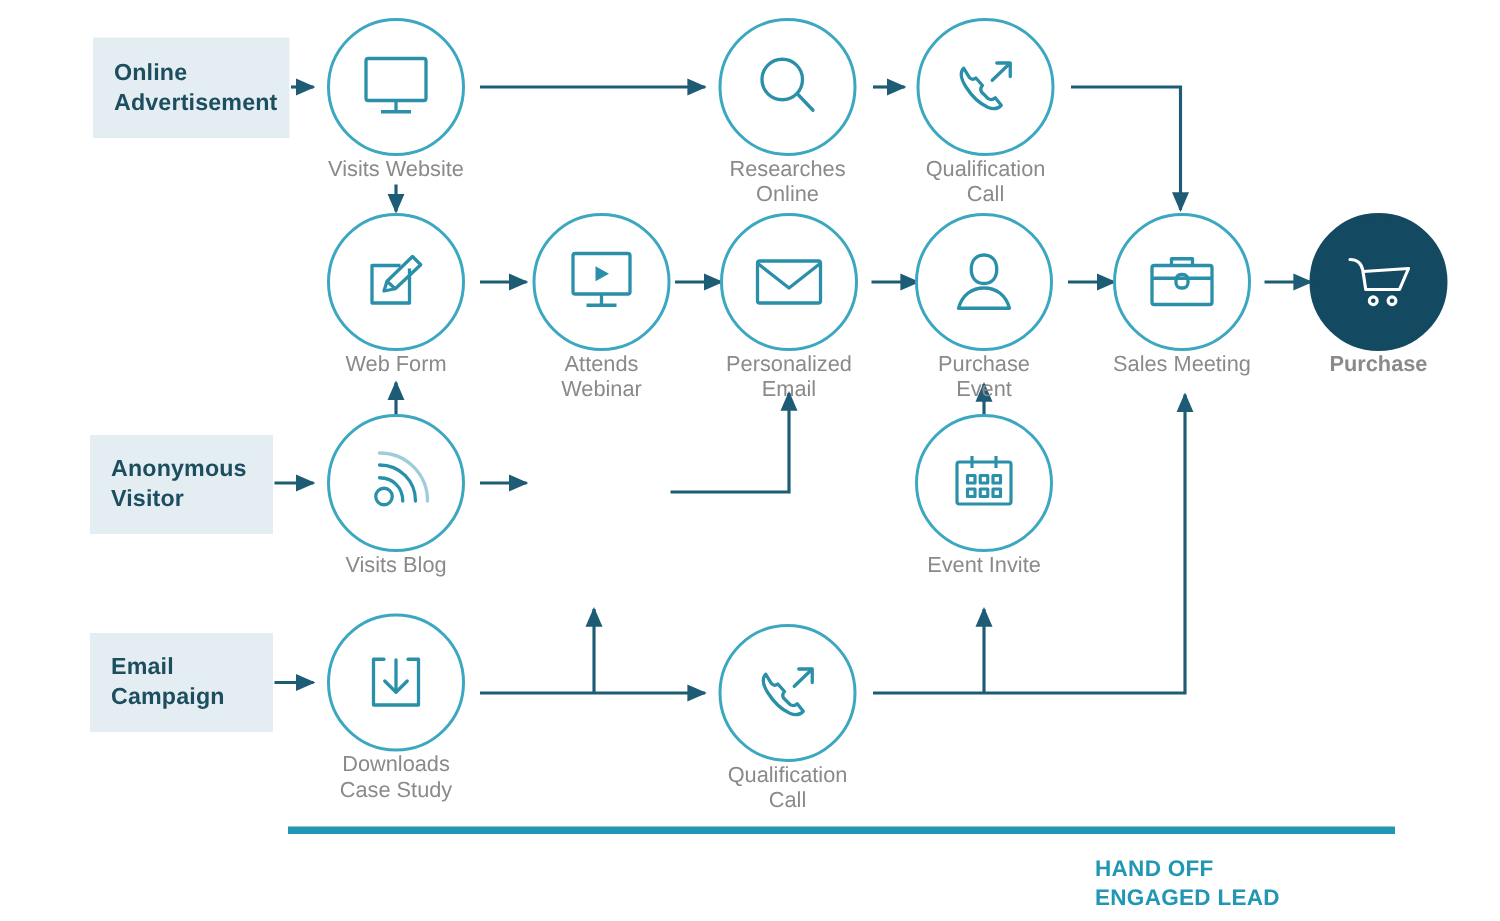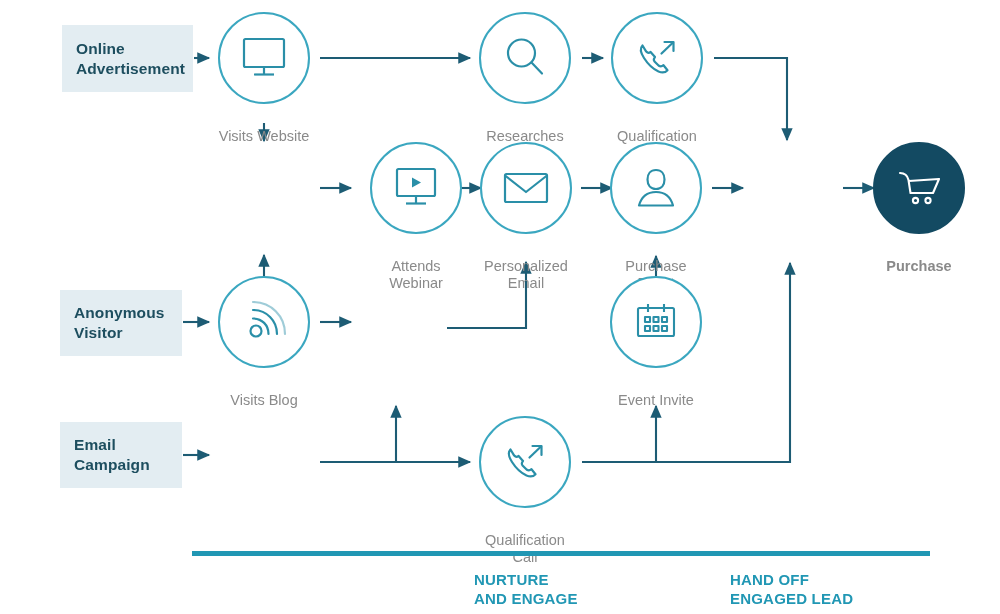--- a/index.html
+++ b/index.html
@@ -61,21 +61,21 @@
     align-items: center;
     justify-content: center;
     margin: 0 auto;
     background: #ffffff;
   }
   .node.filled .ring {
     background: #134a62;
     border-color: #134a62;
   }
   .node .caption {
-    margin-top: 24px;
+    margin-top: 1px;
     color: #8a8a8a;
     font-size: 14.5px;
     line-height: 17px;
     white-space: pre-line;
   }
   .node .ring svg { display: block; }
 
   
   #phase-bar {
     position: absolute;
@@ -180,22 +180,32 @@
     <div class="ring">
       <svg width="50" height="50" viewBox="0 0 50 50" fill="none" stroke="#2a8fa8" stroke-width="2.2" stroke-linecap="round" stroke-linejoin="round">
         <path d="M10.5,12.5 C8,15 8.5,19.5 12,25 C15.5,30.5 21,36 26.5,38.5 C30.5,40.2 33.5,39.5 35.5,37.2 L31.5,32.2 C30,33.5 28.5,33.8 26.8,32.8 L22.5,28.5 C21.4,26.9 21.8,25.3 23,24 L18.6,19 C17,20.2 15.5,20 14.2,18.6 z"></path>
         <line x1="29.5" y1="20.5" x2="41" y2="9.5"></line>
         <polyline points="32.5,9 41.5,9 41.5,18"></polyline>
       </svg>
     </div>
     <div class="caption">Qualification Call</div>
   </div>
 
-
-  <div class="node" style="left:369px; top:142px;">
+  <div class="node" style="left:217px; top:142px;">
+    <div class="ring">
+      <svg width="48" height="48" viewBox="0 0 48 48" fill="none" stroke="#2a8fa8" stroke-width="2.2" stroke-linejoin="round">
+        <polyline points="33,15 33,38 8,38 8,13 27,13"></polyline>
+        <path d="M16,30 L18,23.5 L35,7 L40.5,12.5 L23.5,28.5 z"></path>
+        <line x1="18" y1="23.5" x2="23.5" y2="28.5"></line>
+      </svg>
+    </div>
+    <div class="caption">Web Form</div>
+  </div>
+
+  <div class="node" style="left:354px; top:142px;">
     <div class="ring">
       <svg width="50" height="46" viewBox="0 0 50 46" fill="none" stroke="#2a8fa8" stroke-width="2.2">
         <rect x="6" y="4" width="38" height="27" rx="1.5"></rect>
         <polygon points="21,12.5 21,22.5 30,17.5" fill="#2a8fa8" stroke="none"></polygon>
         <line x1="25" y1="31" x2="25" y2="38"></line>
         <line x1="15" y1="38.5" x2="35" y2="38.5"></line>
       </svg>
     </div>
     <div class="caption">Attends Webinar</div>
   </div>
@@ -214,20 +224,31 @@
   <div class="node" style="left:609px; top:142px;">
     <div class="ring">
       <svg width="46" height="46" viewBox="0 0 46 46" fill="none" stroke="#2a8fa8" stroke-width="2.2" stroke-linejoin="round">
         <path d="M23,5 C17.5,5 14.5,9 14.5,14.5 C14.5,20 17.5,24 23,24 C28.5,24 31.5,20 31.5,14.5 C31.5,9 28.5,5 23,5 z"></path>
         <path d="M6,40.5 C8.5,31.5 15,27 23,27 C31,27 37.5,31.5 40,40.5 z"></path>
       </svg>
     </div>
     <div class="caption">Purchase Event</div>
   </div>
 
+  <div class="node" style="left:741px; top:142px;">
+    <div class="ring">
+      <svg width="50" height="44" viewBox="0 0 50 44" fill="none" stroke="#2a8fa8" stroke-width="2.2" stroke-linejoin="round">
+        <rect x="5" y="11" width="40" height="26" rx="1.5"></rect>
+        <path d="M18,11 L18,6.5 L32,6.5 L32,11"></path>
+        <line x1="5" y1="19.5" x2="45" y2="19.5"></line>
+        <rect x="21" y="17" width="8" height="9" rx="3.5"></rect>
+      </svg>
+    </div>
+    <div class="caption">Sales Meeting</div>
+  </div>
 
   <div class="node filled" style="left:872px; top:142px;font-weight:bold;">
     <div class="ring">
       <svg width="50" height="44" viewBox="0 0 50 44" fill="none" stroke="#ffffff" stroke-width="2.1" stroke-linejoin="round" stroke-linecap="round">
         <path d="M6,7 C11,7 13.5,9.5 14.5,14 L16.5,27 L39,27 L45,13 L14.8,15"></path>
         <circle cx="21.5" cy="34.5" r="2.6"></circle>
         <circle cx="34" cy="34.5" r="2.6"></circle>
       </svg>
     </div>
     <div class="caption">Purchase</div>
@@ -256,32 +277,41 @@
         <rect x="21.5" y="17" width="5" height="5"></rect>
         <rect x="30" y="17" width="5" height="5"></rect>
         <rect x="13" y="26" width="5" height="5"></rect>
         <rect x="21.5" y="26" width="5" height="5"></rect>
         <rect x="30" y="26" width="5" height="5"></rect>
       </svg>
     </div>
     <div class="caption">Event Invite</div>
   </div>
 
+  <div class="node" style="left:217px; top:409px;">
+    <div class="ring">
+      <svg width="46" height="46" viewBox="0 0 46 46" fill="none" stroke="#2a8fa8" stroke-width="2.2" stroke-linejoin="round" stroke-linecap="round">
+        <polyline points="15,7.5 8,7.5 8,38 38,38 38,7.5 31,7.5"></polyline>
+        <line x1="23" y1="8" x2="23" y2="29"></line>
+        <polyline points="15.5,22 23,29.5 30.5,22"></polyline>
+      </svg>
+    </div>
+    <div class="caption">Downloads
+Case Study</div>
+  </div>
 
   <div class="node" style="left:478px; top:416px;">
     <div class="ring">
       <svg width="50" height="50" viewBox="0 0 50 50" fill="none" stroke="#2a8fa8" stroke-width="2.2" stroke-linecap="round" stroke-linejoin="round">
         <path d="M10.5,12.5 C8,15 8.5,19.5 12,25 C15.5,30.5 21,36 26.5,38.5 C30.5,40.2 33.5,39.5 35.5,37.2 L31.5,32.2 C30,33.5 28.5,33.8 26.8,32.8 L22.5,28.5 C21.4,26.9 21.8,25.3 23,24 L18.6,19 C17,20.2 15.5,20 14.2,18.6 z"></path>
         <line x1="29.5" y1="20.5" x2="41" y2="9.5"></line>
         <polyline points="32.5,9 41.5,9 41.5,18"></polyline>
       </svg>
     </div>
     <div class="caption">Qualification Call</div>
   </div>
 
   <div id="phase-bar"></div>
 
-  <div class="phase" style="left:474px;">NURTURE
-AND ENGAGE</div>
   <div class="phase" style="left:730px;">HAND OFF
 ENGAGED LEAD</div>
 
 </div>
 
 </body></html>

